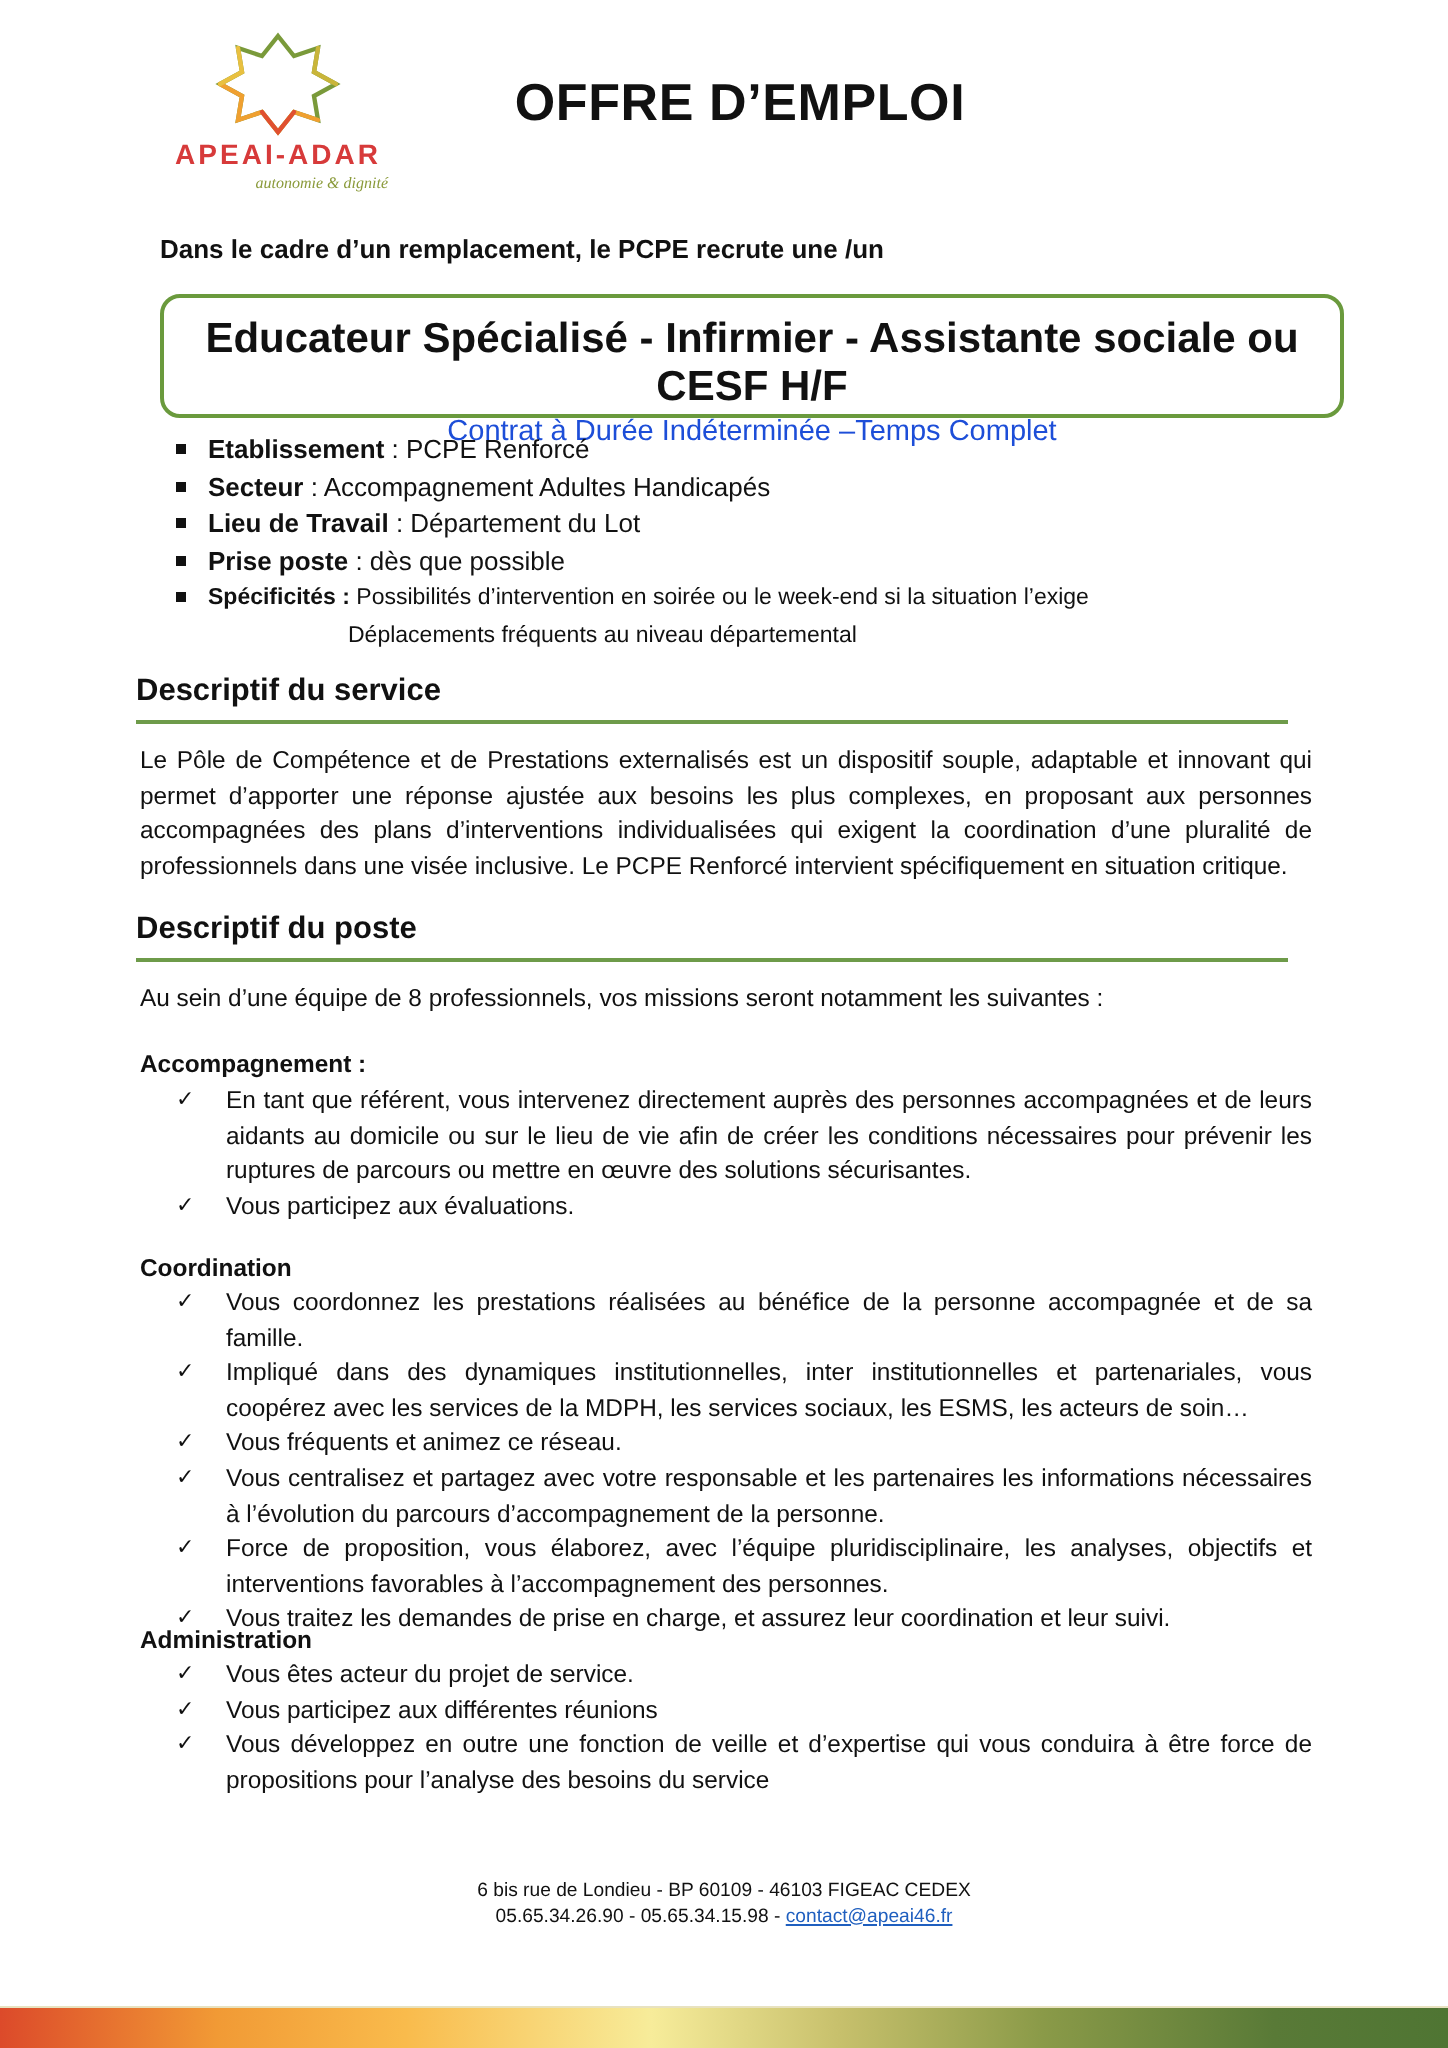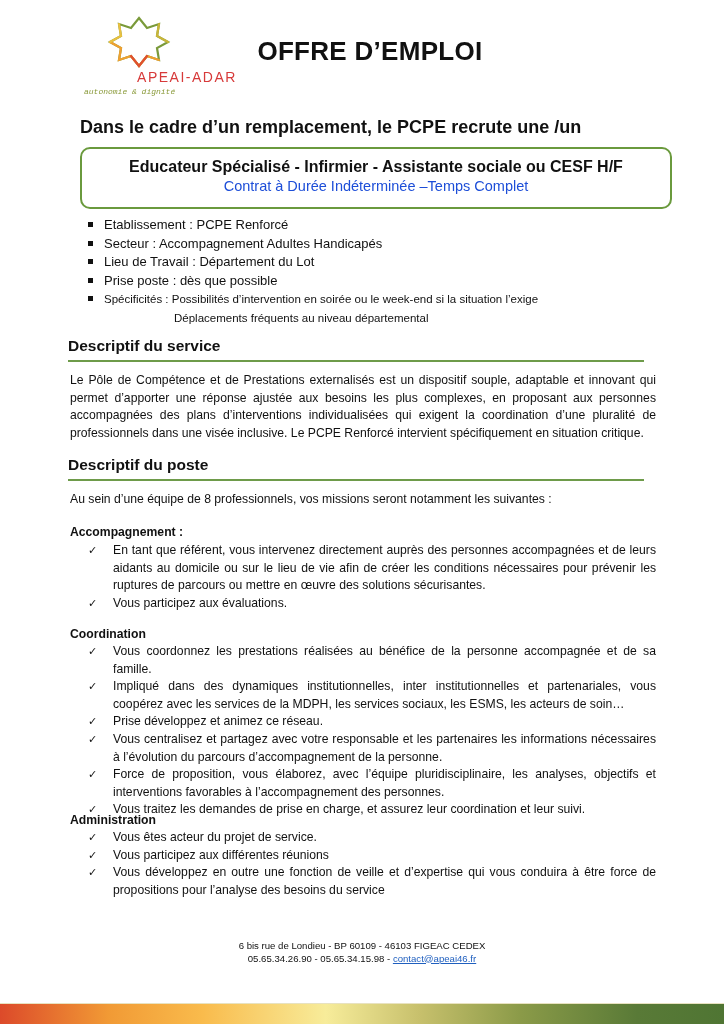--- a/index.html
+++ b/index.html
@@ -4,45 +4,45 @@
   <style>
     html, body { margin: 0; padding: 0; background: #ffffff; }
     body {
       width: 724px; height: 1024px; position: relative; overflow: hidden;
       font-family: "Liberation Sans", sans-serif; color: #111;
     }
     .logo { position: absolute; left: 84px; top: 14px; width: 110px; height: 88px; }
     .logo svg { position: absolute; left: 16px; top: 0; }
     .logo-name {
       position: absolute; left: 0; top: 55px; width: 110px; text-align: center;
-      color: #d73a3a; font-weight: normal; font-size: 14px; letter-spacing: 1.5px; margin-left: 48px;
+      color: #d73a3a; font-weight: bold; font-size: 14px; letter-spacing: 1.5px;
     }
     .logo-tagline {
-      position: absolute; left: 0; top: 73px; width: 110px; text-align: left;
-      color: #8a9a3a; font-family: Liberation Mono, monospace; font-style: italic; font-size: 8px;
+      position: absolute; left: 0; top: 73px; width: 110px; text-align: right;
+      color: #8a9a3a; font-family: Liberation Serif, serif; font-style: italic; font-size: 8px;
     }
     .page-title {
       position: absolute; left: 200px; top: 36px; width: 340px; text-align: center;
       font-weight: bold; font-size: 26px; letter-spacing: 0.3px; margin: 0;
     }
     .intro {
       position: absolute; left: 80px; top: 117px;
-      font-weight: bold; font-size: 18px;
+      font-weight: bold; font-size: 13px;
     }
     .job-box {
       position: absolute; left: 80px; top: 147px; width: 588px; height: 58px;
       border: 2px solid #6a9a3d; border-radius: 10px; text-align: center;
     }
-    .job-title { font-weight: bold; font-size: 16px; margin-top: 9px; }
+    .job-title { font-weight: bold; font-size: 21px; margin-top: 9px; }
     .job-contract { font-size: 14.5px; margin-top: 2px; color: #1d4ed8; }
 
     .facts { position: absolute; left: 88px; top: 216px; width: 560px; margin: 0; padding: 0; list-style: none; }
     .facts li { position: relative; padding-left: 16px; font-size: 13px; line-height: 18.5px; }
     .facts li .bullet { position: absolute; left: 0; top: 6px; width: 5px; height: 5px; background: #111; }
-    .facts li b { font-weight: normal; }
+    .facts li b { font-weight: bold; }
     .facts li.small { font-size: 11.5px; }
     .facts .cont { display: block; padding-left: 70px; }
 
     .section-h {
       position: absolute; left: 68px; width: 576px;
       font-weight: bold; font-size: 15.5px; padding-bottom: 5px;
       border-bottom: 2px solid #6e9b4a;
     }
     .para {
       position: absolute; left: 70px; width: 586px; text-align: justify;
@@ -107,21 +107,21 @@
 <div class="sub-h" style="top:525px;">Accompagnement :</div>
 <ul class="checklist" style="top:542px;">
   <li><span class="check">✓</span><span>En tant que référent, vous intervenez directement auprès des personnes accompagnées et de leurs aidants au domicile ou sur le lieu de vie afin de créer les conditions nécessaires pour prévenir les ruptures de parcours ou mettre en œuvre des solutions sécurisantes.</span></li>
   <li><span class="check">✓</span><span>Vous participez aux évaluations.</span></li>
 </ul>
 
 <div class="sub-h" style="top:627px;">Coordination</div>
 <ul class="checklist" style="top:643px;">
   <li><span class="check">✓</span><span>Vous coordonnez les prestations réalisées au bénéfice de la personne accompagnée et de sa famille.</span></li>
   <li><span class="check">✓</span><span>Impliqué dans des dynamiques institutionnelles, inter institutionnelles et partenariales, vous coopérez avec les services de la MDPH, les services sociaux, les ESMS, les acteurs de soin…</span></li>
-  <li><span class="check">✓</span><span>Prise développez et animez ce réseau.</span></li>
+  <li><span class="check">✓</span><span>Vous fréquents et animez ce réseau.</span></li>
   <li><span class="check">✓</span><span>Vous centralisez et partagez avec votre responsable et les partenaires les informations nécessaires à l’évolution du parcours d’accompagnement de la personne.</span></li>
   <li><span class="check">✓</span><span>Force de proposition, vous élaborez, avec l’équipe pluridisciplinaire, les analyses, objectifs et interventions favorables à l’accompagnement des personnes.</span></li>
   <li><span class="check">✓</span><span>Vous traitez les demandes de prise en charge, et assurez leur coordination et leur suivi.</span></li>
 </ul>
 
 <div class="sub-h" style="top:813px;">Administration</div>
 <ul class="checklist" style="top:829px;">
   <li><span class="check">✓</span><span>Vous êtes acteur du projet de service.</span></li>
   <li><span class="check">✓</span><span>Vous participez aux différentes réunions</span></li>
   <li><span class="check">✓</span><span>Vous développez en outre une fonction de veille et d’expertise qui vous conduira à être force de propositions pour l’analyse des besoins du service</span></li>

